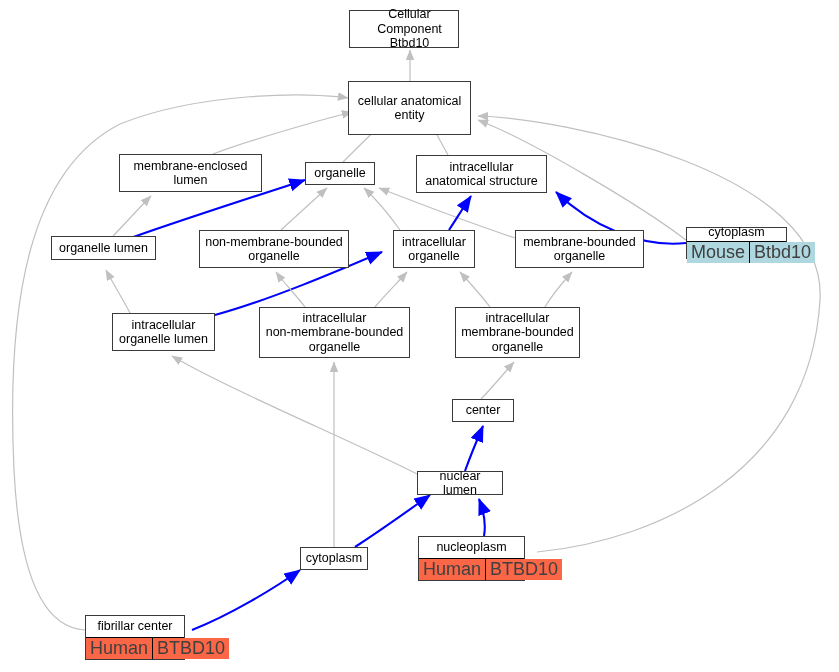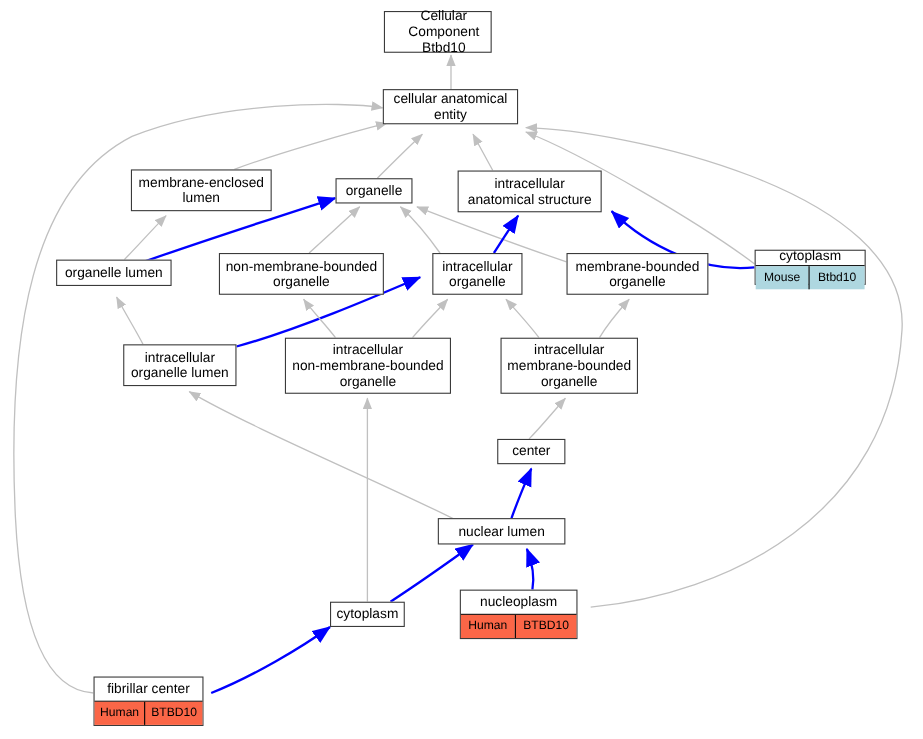--- a/index.html
+++ b/index.html
@@ -47,23 +47,23 @@
   .node-anno {
     display: flex;
     flex-direction: row;
     border-top: 1.4px solid #000000;
     height: 21px;
     flex: 0 0 21px;
   }
   .node-anno .anno-cell {
     flex: 1 1 auto;
     text-align: center;
-    font-size: 11px;
+    font-size: 18px;
     line-height: 21px;
-    color: #000000;
+    color: #404040;
     white-space: nowrap;
     padding: 0 4px;
   }
   .node-anno .anno-cell + .anno-cell {
     border-left: 1.4px solid #000000;
   }
   .anno-human { background: #fb6647; }
   .anno-mouse { background: #aed7e0; }
 </style>
 </head>
@@ -105,29 +105,29 @@
         <path d="M334,547 L334,362" fill="none" stroke="#c0c0c0" stroke-width="1.2" marker-end="url(#arrow-gray)"></path>
         <path d="M355,547 C378,532 412,508 430,495" fill="none" stroke="#0000ff" stroke-width="2.1" marker-end="url(#arrow-blue)"></path>
         <path d="M484,536 C486,525 484,512 479,499" fill="none" stroke="#0000ff" stroke-width="2.1" marker-end="url(#arrow-blue)"></path>
         <path d="M537,552 C660,540 810,470 820,300 C828,170 560,118 478,116" fill="none" stroke="#c0c0c0" stroke-width="1.2" marker-end="url(#arrow-gray)"></path>
         <path d="M192,630 C230,615 275,588 300,570" fill="none" stroke="#0000ff" stroke-width="2.1" marker-end="url(#arrow-blue)"></path>
         <path d="M85,630 C50,628 20,590 14,470 C6,300 30,170 120,124 C200,92 310,92 348,98" fill="none" stroke="#c0c0c0" stroke-width="1.2" marker-end="url(#arrow-gray)"></path>
       </g>
   </svg>
 
   <div id="nodes-layer">
-      <div class="node-box" style="left: 349px; top: 10px; width: 98px; height: 38px; padding-left: 11px;">
+      <div class="node-box" style="left: 349px; top: 10px; width: 110px; height: 38px; padding-left: 11px;">
         <div class="node-title">Cellular Component
 Btbd10</div>
       </div>
-      <div class="node-box" style="left: 348px; top: 81px; width: 123px; height: 32px;">
+      <div class="node-box" style="left: 348px; top: 81px; width: 123px; height: 54px;">
         <div class="node-title">cellular anatomical
 entity</div>
       </div>
-      <div class="node-box" style="left: 119px; top: 154px; width: 128px; height: 38px;">
+      <div class="node-box" style="left: 119px; top: 154px; width: 143px; height: 38px;">
         <div class="node-title">membrane-enclosed
 lumen</div>
       </div>
       <div class="node-box" style="left: 305px; top: 162px; width: 70px; height: 23px;">
         <div class="node-title">organelle</div>
       </div>
       <div class="node-box" style="left: 416px; top: 155px; width: 131px; height: 38px;">
         <div class="node-title">intracellular
 anatomical structure</div>
       </div>
@@ -163,21 +163,21 @@
 organelle</div>
       </div>
       <div class="node-box" style="left: 455px; top: 307px; width: 125px; height: 51px;">
         <div class="node-title">intracellular
 membrane-bounded
 organelle</div>
       </div>
       <div class="node-box" style="left: 452px; top: 399px; width: 62px; height: 23px;">
         <div class="node-title">center</div>
       </div>
-      <div class="node-box" style="left: 398px; top: 471px; width: 116px; height: 24px;">
+      <div class="node-box" style="left: 417px; top: 471px; width: 86px; height: 24px;">
         <div class="node-title">nuclear lumen</div>
       </div>
       <div class="node-box" style="left: 300px; top: 547px; width: 68px; height: 23px;">
         <div class="node-title">cytoplasm</div>
       </div>
       <div class="node-box" style="left: 418px; top: 536px; width: 107px; height: 45px;">
         <div class="node-title">nucleoplasm</div>
         <div class="node-anno">
           <div class="anno-cell anno-human">Human</div>
           <div class="anno-cell anno-human">BTBD10</div>

